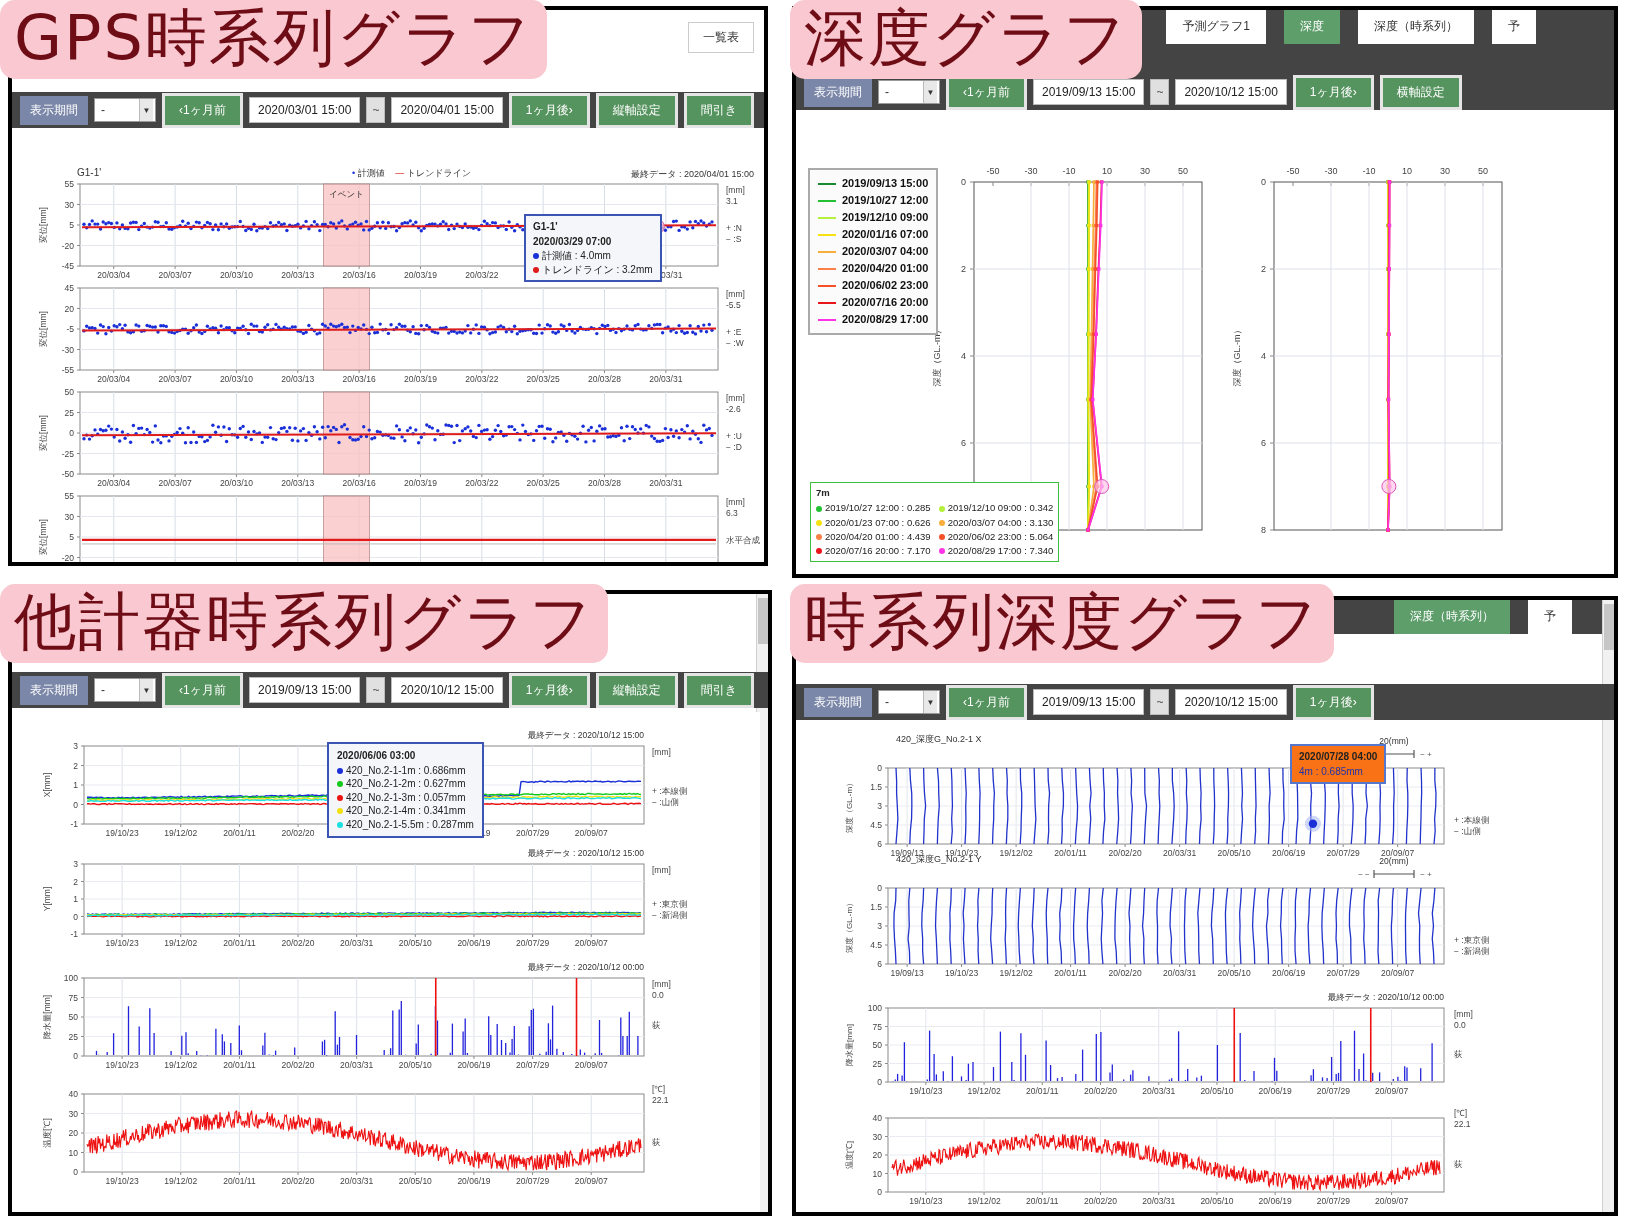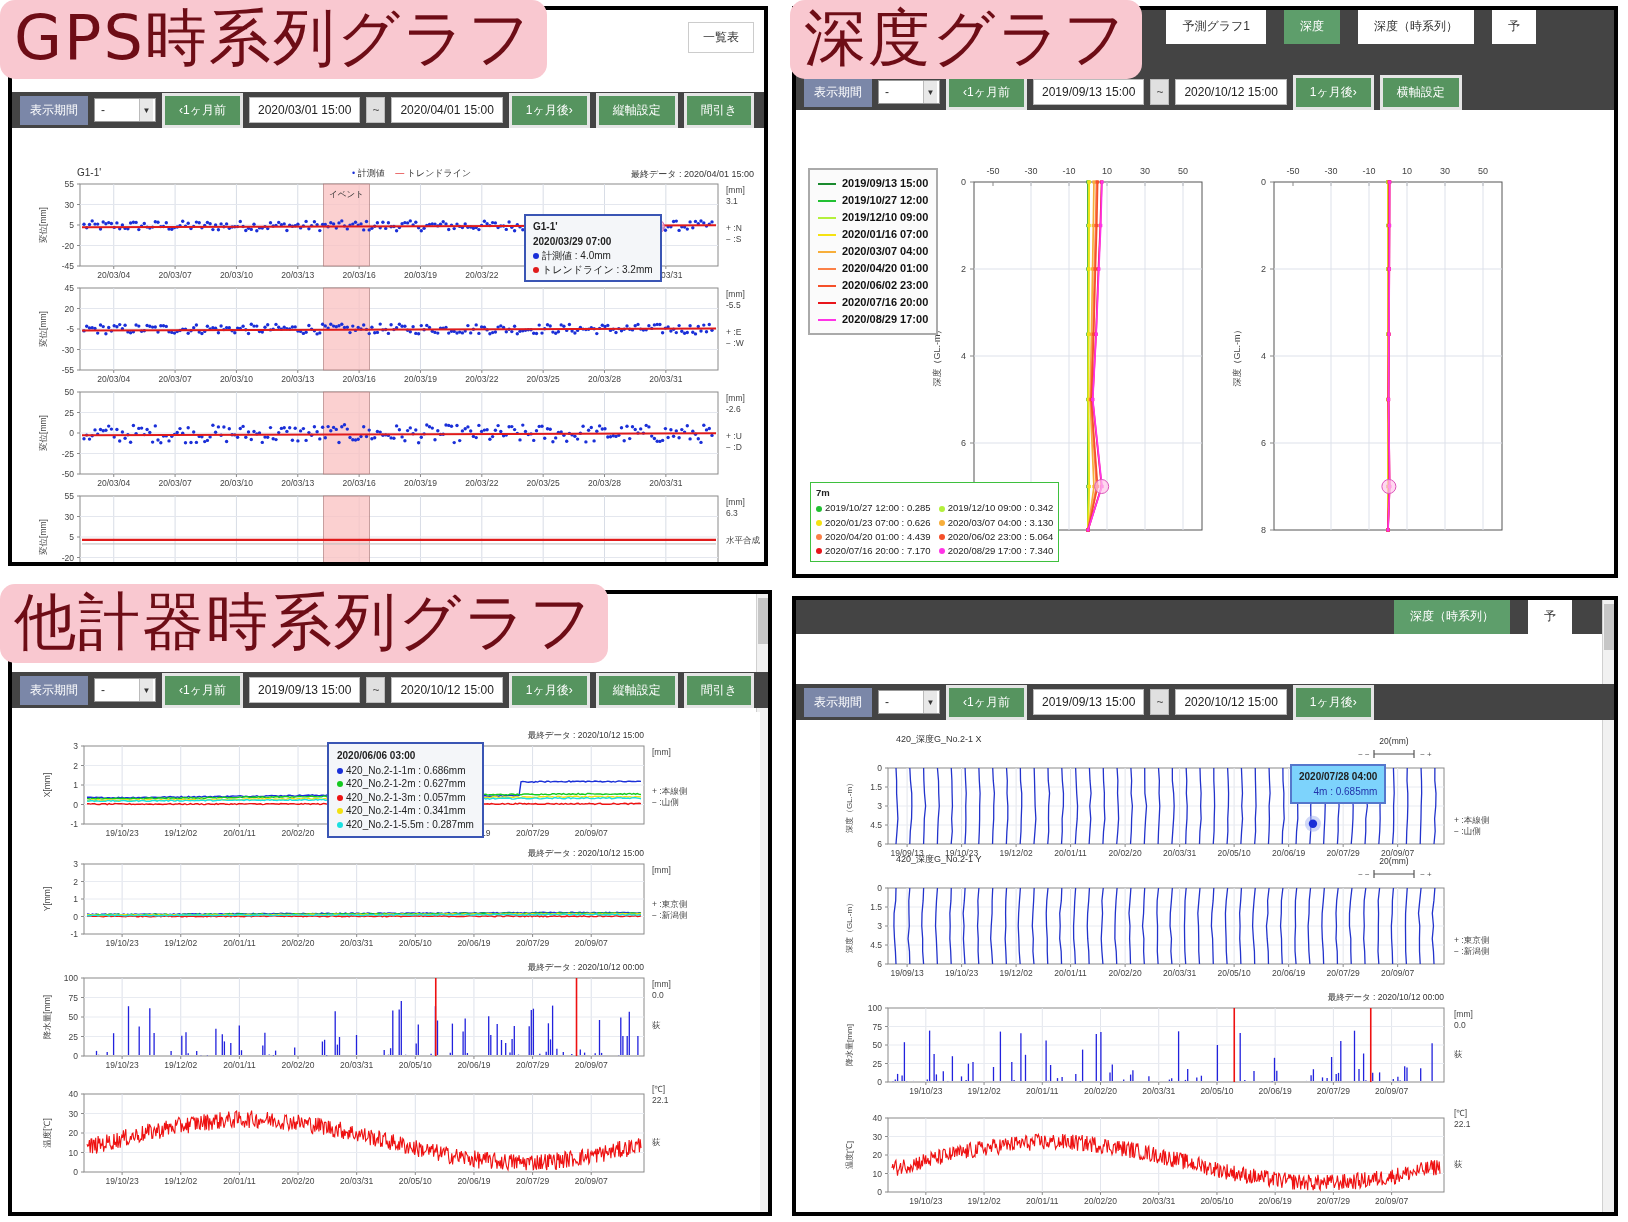--- a/index.html
+++ b/index.html
@@ -2067,24 +2067,25 @@
             <text x="86" y="471" text-anchor="end" font-size="8.5" fill="#444" font-family="&quot;Liberation Sans&quot;, sans-serif">0</text>
             <line x1="89" y1="468" x2="92" y2="468" stroke="#8a8a8a"></line>
             <text x="0" y="0" text-anchor="middle" font-size="8" fill="#444" font-family="&quot;Liberation Sans&quot;, sans-serif" transform="translate(56,431) rotate(-90)">温度[℃]</text>
             <path d="M96.0,444.0 L96.8,440.1 L97.6,444.7 L98.3,443.2 L99.1,437.9 L99.9,436.4 L100.7,444.6 L101.5,451.6 L102.3,446.2 L103.0,445.9 L103.8,442.3 L104.6,439.1 L105.4,449.6 L106.2,445.8 L107.0,441.4 L107.7,435.6 L108.5,439.5 L109.3,444.8 L110.1,446.5 L110.9,449.4 L111.7,442.3 L112.4,446.2 L113.2,443.0 L114.0,448.7 L114.8,441.3 L115.6,442.7 L116.4,446.9 L117.1,444.9 L117.9,435.4 L118.7,440.5 L119.5,441.6 L120.3,433.8 L121.1,446.1 L121.8,436.9 L122.6,444.5 L123.4,432.8 L124.2,445.4 L125.0,442.1 L125.7,436.5 L126.5,442.3 L127.3,430.3 L128.1,434.0 L128.9,440.1 L129.7,431.4 L130.4,439.8 L131.2,437.1 L132.0,434.0 L132.8,440.1 L133.6,436.5 L134.4,441.6 L135.1,428.3 L135.9,429.8 L136.7,433.7 L137.5,430.7 L138.3,434.5 L139.1,428.1 L139.8,433.8 L140.6,436.8 L141.4,434.4 L142.2,439.5 L143.0,425.7 L143.8,426.5 L144.5,440.5 L145.3,434.8 L146.1,438.7 L146.9,426.7 L147.7,425.3 L148.5,425.6 L149.2,426.1 L150.0,434.0 L150.8,430.7 L151.6,432.6 L152.4,435.2 L153.1,433.9 L153.9,423.6 L154.7,436.0 L155.5,431.2 L156.3,431.6 L157.1,423.2 L157.8,423.7 L158.6,433.0 L159.4,426.6 L160.2,424.4 L161.0,432.3 L161.8,423.1 L162.5,424.3 L163.3,431.0 L164.1,421.7 L164.9,423.1 L165.7,432.0 L166.5,428.9 L167.2,423.1 L168.0,428.5 L168.8,429.1 L169.6,424.5 L170.4,434.2 L171.2,420.4 L171.9,433.0 L172.7,426.4 L173.5,420.0 L174.3,418.8 L175.1,425.6 L175.9,431.0 L176.6,433.4 L177.4,433.0 L178.2,431.3 L179.0,432.6 L179.8,420.6 L180.5,429.4 L181.3,429.2 L182.1,417.6 L182.9,420.9 L183.7,417.3 L184.5,421.7 L185.2,422.7 L186.0,418.2 L186.8,424.4 L187.6,428.4 L188.4,426.4 L189.2,423.3 L189.9,431.4 L190.7,427.9 L191.5,420.2 L192.3,420.3 L193.1,422.5 L193.9,425.0 L194.6,420.8 L195.4,427.8 L196.2,422.2 L197.0,415.0 L197.8,418.4 L198.6,415.7 L199.3,424.2 L200.1,419.9 L200.9,424.0 L201.7,428.7 L202.5,430.3 L203.3,426.0 L204.0,415.6 L204.8,426.5 L205.6,422.7 L206.4,416.8 L207.2,416.5 L207.9,421.8 L208.7,420.6 L209.5,414.5 L210.3,418.3 L211.1,425.5 L211.9,416.0 L212.6,420.1 L213.4,420.3 L214.2,426.4 L215.0,418.2 L215.8,413.0 L216.6,425.0 L217.3,423.6 L218.1,425.7 L218.9,413.0 L219.7,417.2 L220.5,412.8 L221.3,421.5 L222.0,417.9 L222.8,418.9 L223.6,416.1 L224.4,424.0 L225.2,420.9 L226.0,415.1 L226.7,415.6 L227.5,419.6 L228.3,421.5 L229.1,416.7 L229.9,411.7 L230.7,412.8 L231.4,424.0 L232.2,420.7 L233.0,421.9 L233.8,426.7 L234.6,414.6 L235.3,416.4 L236.1,414.3 L236.9,419.3 L237.7,417.4 L238.5,422.1 L239.3,410.6 L240.0,410.4 L240.8,411.4 L241.6,413.2 L242.4,410.6 L243.2,412.8 L244.0,421.3 L244.7,418.8 L245.5,412.1 L246.3,420.4 L247.1,423.1 L247.9,425.1 L248.7,411.7 L249.4,413.8 L250.2,419.9 L251.0,422.7 L251.8,418.1 L252.6,423.4 L253.4,420.4 L254.1,413.6 L254.9,418.5 L255.7,414.0 L256.5,417.8 L257.3,411.1 L258.1,415.4 L258.8,419.6 L259.6,424.9 L260.4,422.8 L261.2,421.9 L262.0,420.8 L262.7,413.3 L263.5,423.0 L264.3,417.6 L265.1,420.9 L265.9,420.8 L266.7,410.0 L267.4,424.2 L268.2,412.2 L269.0,411.2 L269.8,420.8 L270.6,422.4 L271.4,414.5 L272.1,414.5 L272.9,421.9 L273.7,422.2 L274.5,424.7 L275.3,412.1 L276.1,425.8 L276.8,410.9 L277.6,422.1 L278.4,424.6 L279.2,415.5 L280.0,411.0 L280.8,417.0 L281.5,426.6 L282.3,416.4 L283.1,412.4 L283.9,415.1 L284.7,416.0 L285.5,414.4 L286.2,411.0 L287.0,426.7 L287.8,426.6 L288.6,419.2 L289.4,415.0 L290.1,425.2 L290.9,412.0 L291.7,426.5 L292.5,419.8 L293.3,418.4 L294.1,415.9 L294.8,419.4 L295.6,427.9 L296.4,413.5 L297.2,414.8 L298.0,421.2 L298.8,413.2 L299.5,421.3 L300.3,428.6 L301.1,423.9 L301.9,428.7 L302.7,421.8 L303.5,424.6 L304.2,421.8 L305.0,425.4 L305.8,429.4 L306.6,428.6 L307.4,420.3 L308.2,422.5 L308.9,415.8 L309.7,416.0 L310.5,420.3 L311.3,428.4 L312.1,416.0 L312.9,420.8 L313.6,425.6 L314.4,425.7 L315.2,427.0 L316.0,430.5 L316.8,428.1 L317.5,420.6 L318.3,420.7 L319.1,418.9 L319.9,429.5 L320.7,423.7 L321.5,417.2 L322.2,426.9 L323.0,417.0 L323.8,425.9 L324.6,420.7 L325.4,423.5 L326.2,432.2 L326.9,417.2 L327.7,429.6 L328.5,417.6 L329.3,428.7 L330.1,431.8 L330.9,421.0 L331.6,420.9 L332.4,418.8 L333.2,423.5 L334.0,433.9 L334.8,420.5 L335.6,419.1 L336.3,433.1 L337.1,418.9 L337.9,434.0 L338.7,432.0 L339.5,424.8 L340.3,419.6 L341.0,422.5 L341.8,419.4 L342.6,425.9 L343.4,433.2 L344.2,435.8 L344.9,432.4 L345.7,434.7 L346.5,435.5 L347.3,432.8 L348.1,434.8 L348.9,433.7 L349.6,421.5 L350.4,425.7 L351.2,435.3 L352.0,423.8 L352.8,422.3 L353.6,433.9 L354.3,437.0 L355.1,436.5 L355.9,434.8 L356.7,426.9 L357.5,423.0 L358.3,438.0 L359.0,430.8 L359.8,425.3 L360.6,435.3 L361.4,439.1 L362.2,434.9 L363.0,437.4 L363.7,433.1 L364.5,428.9 L365.3,435.7 L366.1,438.6 L366.9,427.1 L367.7,426.2 L368.4,440.9 L369.2,427.4 L370.0,433.6 L370.8,441.4 L371.6,438.6 L372.3,437.5 L373.1,427.8 L373.9,432.3 L374.7,438.7 L375.5,442.6 L376.3,437.5 L377.0,443.2 L377.8,427.9 L378.6,440.5 L379.4,431.8 L380.2,441.2 L381.0,428.0 L381.7,433.7 L382.5,440.6 L383.3,432.6 L384.1,429.2 L384.9,429.3 L385.7,432.4 L386.4,430.1 L387.2,445.1 L388.0,429.9 L388.8,443.7 L389.6,429.8 L390.4,437.8 L391.1,430.8 L391.9,442.8 L392.7,441.1 L393.5,441.0 L394.3,439.5 L395.1,443.6 L395.8,434.6 L396.6,445.3 L397.4,437.9 L398.2,444.7 L399.0,442.8 L399.7,442.9 L400.5,445.6 L401.3,444.3 L402.1,434.9 L402.9,433.4 L403.7,442.2 L404.4,443.0 L405.2,447.4 L406.0,436.7 L406.8,438.4 L407.6,441.7 L408.4,449.4 L409.1,437.0 L409.9,444.0 L410.7,451.1 L411.5,442.7 L412.3,446.4 L413.1,441.6 L413.8,439.1 L414.6,439.8 L415.4,449.9 L416.2,449.1 L417.0,448.4 L417.8,443.1 L418.5,452.3 L419.3,438.0 L420.1,445.0 L420.9,443.7 L421.7,439.2 L422.5,452.0 L423.2,453.9 L424.0,441.7 L424.8,442.9 L425.6,452.6 L426.4,451.5 L427.1,446.6 L427.9,442.5 L428.7,443.8 L429.5,449.4 L430.3,455.5 L431.1,440.3 L431.8,451.8 L432.6,450.2 L433.4,452.9 L434.2,447.9 L435.0,444.4 L435.8,452.4 L436.5,445.9 L437.3,454.2 L438.1,441.7 L438.9,457.2 L439.7,453.6 L440.5,448.1 L441.2,455.2 L442.0,449.2 L442.8,446.3 L443.6,451.8 L444.4,456.6 L445.2,447.5 L445.9,453.6 L446.7,444.5 L447.5,443.4 L448.3,451.8 L449.1,455.7 L449.9,444.8 L450.6,459.5 L451.4,457.8 L452.2,454.5 L453.0,450.1 L453.8,458.4 L454.5,446.2 L455.3,458.8 L456.1,458.3 L456.9,453.8 L457.7,444.9 L458.5,458.1 L459.2,446.5 L460.0,456.2 L460.8,457.3 L461.6,455.9 L462.4,449.3 L463.2,457.8 L463.9,450.9 L464.7,455.9 L465.5,446.7 L466.3,451.6 L467.1,455.0 L467.9,458.1 L468.6,446.2 L469.4,453.2 L470.2,447.4 L471.0,449.1 L471.8,447.2 L472.6,460.8 L473.3,462.2 L474.1,454.3 L474.9,458.1 L475.7,456.3 L476.5,450.9 L477.3,461.1 L478.0,447.8 L478.8,450.6 L479.6,450.3 L480.4,450.0 L481.2,460.8 L481.9,462.5 L482.7,449.4 L483.5,450.1 L484.3,453.3 L485.1,458.2 L485.9,463.8 L486.6,458.1 L487.4,453.2 L488.2,450.9 L489.0,448.6 L489.8,458.7 L490.6,457.5 L491.3,454.6 L492.1,454.5 L492.9,450.1 L493.7,454.3 L494.5,450.6 L495.3,454.7 L496.0,452.8 L496.8,465.5 L497.6,450.8 L498.4,465.5 L499.2,452.7 L500.0,454.3 L500.7,458.7 L501.5,463.8 L502.3,457.2 L503.1,450.7 L503.9,455.1 L504.7,465.5 L505.4,456.9 L506.2,461.4 L507.0,454.6 L507.8,452.9 L508.6,464.6 L509.3,459.2 L510.1,456.8 L510.9,459.0 L511.7,466.1 L512.5,450.7 L513.3,452.8 L514.0,456.5 L514.8,454.1 L515.6,462.3 L516.4,461.7 L517.2,466.1 L518.0,460.2 L518.7,465.0 L519.5,454.0 L520.3,455.5 L521.1,461.2 L521.9,450.7 L522.7,456.6 L523.4,464.3 L524.2,465.8 L525.0,455.3 L525.8,459.0 L526.6,456.5 L527.4,461.1 L528.1,453.6 L528.9,457.2 L529.7,459.8 L530.5,464.6 L531.3,451.1 L532.1,461.0 L532.8,453.4 L533.6,457.1 L534.4,451.5 L535.2,459.0 L536.0,450.7 L536.7,453.7 L537.5,458.5 L538.3,463.8 L539.1,461.0 L539.9,458.7 L540.7,457.6 L541.4,451.6 L542.2,458.1 L543.0,465.9 L543.8,458.9 L544.6,457.3 L545.4,461.6 L546.1,464.6 L546.9,450.5 L547.7,464.3 L548.5,450.0 L549.3,457.6 L550.1,461.5 L550.8,462.7 L551.6,454.3 L552.4,463.8 L553.2,458.6 L554.0,453.5 L554.8,459.7 L555.5,454.7 L556.3,461.9 L557.1,464.8 L557.9,450.5 L558.7,457.5 L559.5,465.2 L560.2,454.7 L561.0,449.5 L561.8,448.9 L562.6,461.6 L563.4,456.1 L564.1,464.0 L564.9,462.3 L565.7,449.4 L566.5,453.4 L567.3,459.6 L568.1,458.7 L568.8,448.2 L569.6,462.8 L570.4,462.0 L571.2,461.3 L572.0,455.3 L572.8,451.0 L573.5,461.7 L574.3,455.6 L575.1,458.5 L575.9,455.1 L576.7,450.7 L577.5,458.2 L578.2,449.4 L579.0,449.5 L579.8,457.5 L580.6,447.1 L581.4,460.6 L582.2,459.4 L582.9,456.4 L583.7,458.4 L584.5,450.6 L585.3,447.6 L586.1,461.1 L586.9,457.2 L587.6,458.8 L588.4,459.4 L589.2,460.3 L590.0,459.6 L590.8,456.0 L591.5,454.3 L592.3,457.1 L593.1,449.7 L593.9,455.2 L594.7,447.2 L595.5,458.1 L596.2,445.7 L597.0,455.0 L597.8,450.7 L598.6,460.0 L599.4,459.7 L600.2,450.3 L600.9,455.7 L601.7,443.8 L602.5,453.2 L603.3,457.8 L604.1,451.6 L604.9,452.9 L605.6,454.4 L606.4,454.5 L607.2,446.5 L608.0,449.3 L608.8,450.1 L609.6,442.9 L610.3,451.8 L611.1,444.7 L611.9,443.8 L612.7,456.0 L613.5,454.0 L614.3,446.5 L615.0,448.5 L615.8,449.0 L616.6,450.8 L617.4,445.8 L618.2,447.0 L618.9,447.8 L619.7,449.4 L620.5,451.6 L621.3,440.8 L622.1,447.9 L622.9,448.6 L623.6,445.1 L624.4,441.3 L625.2,438.3 L626.0,441.6 L626.8,447.3 L627.6,447.0 L628.3,450.3 L629.1,448.4 L629.9,438.2 L630.7,449.4 L631.5,437.9 L632.3,448.6 L633.0,446.2 L633.8,445.3 L634.6,440.2 L635.4,436.2 L636.2,445.8 L637.0,437.4 L637.7,451.2 L638.5,436.4 L639.3,448.2 L640.1,451.0 L640.9,436.4 L641.7,442.3 L642.4,446.5 L643.2,437.6 L644.0,449.6 " fill="none" stroke="#ee1111" stroke-width="1.1"></path>
             <text x="658" y="392" text-anchor="start" font-size="8.5" fill="#444" font-family="&quot;Liberation Sans&quot;, sans-serif">[℃]</text>
             <text x="658" y="403" text-anchor="start" font-size="8.5" fill="#444" font-family="&quot;Liberation Sans&quot;, sans-serif">22.1</text>
             <text x="658" y="442.84000000000003" text-anchor="start" font-size="8.5" fill="#444" font-family="&quot;Liberation Sans&quot;, sans-serif">荻</text>
           </g>
       </svg>
 
-      <div class="tooltip-box" style="left:494px; top:40px; border-color:#5577cc; background:#7dd3fc;text-align:right;">
+      <div class="tooltip-box" style="left:494px; top:20px; border-color:#5577cc; background:#f97316;">
         <div class="hd">2020/07/28 04:00</div>
         <div style="color:#2233aa;">4m : 0.685mm</div>
       </div>
     </div>
   </div>
 
   <div class="caption" id="cap-gps">GPS時系列グラフ</div>
   <div class="caption" id="cap-depth">深度グラフ</div>
   <div class="caption" id="cap-other">他計器時系列グラフ</div>
+  <div class="caption" id="cap-tsd">時系列深度グラフ</div>
 
 </div>
 
 </body></html>

